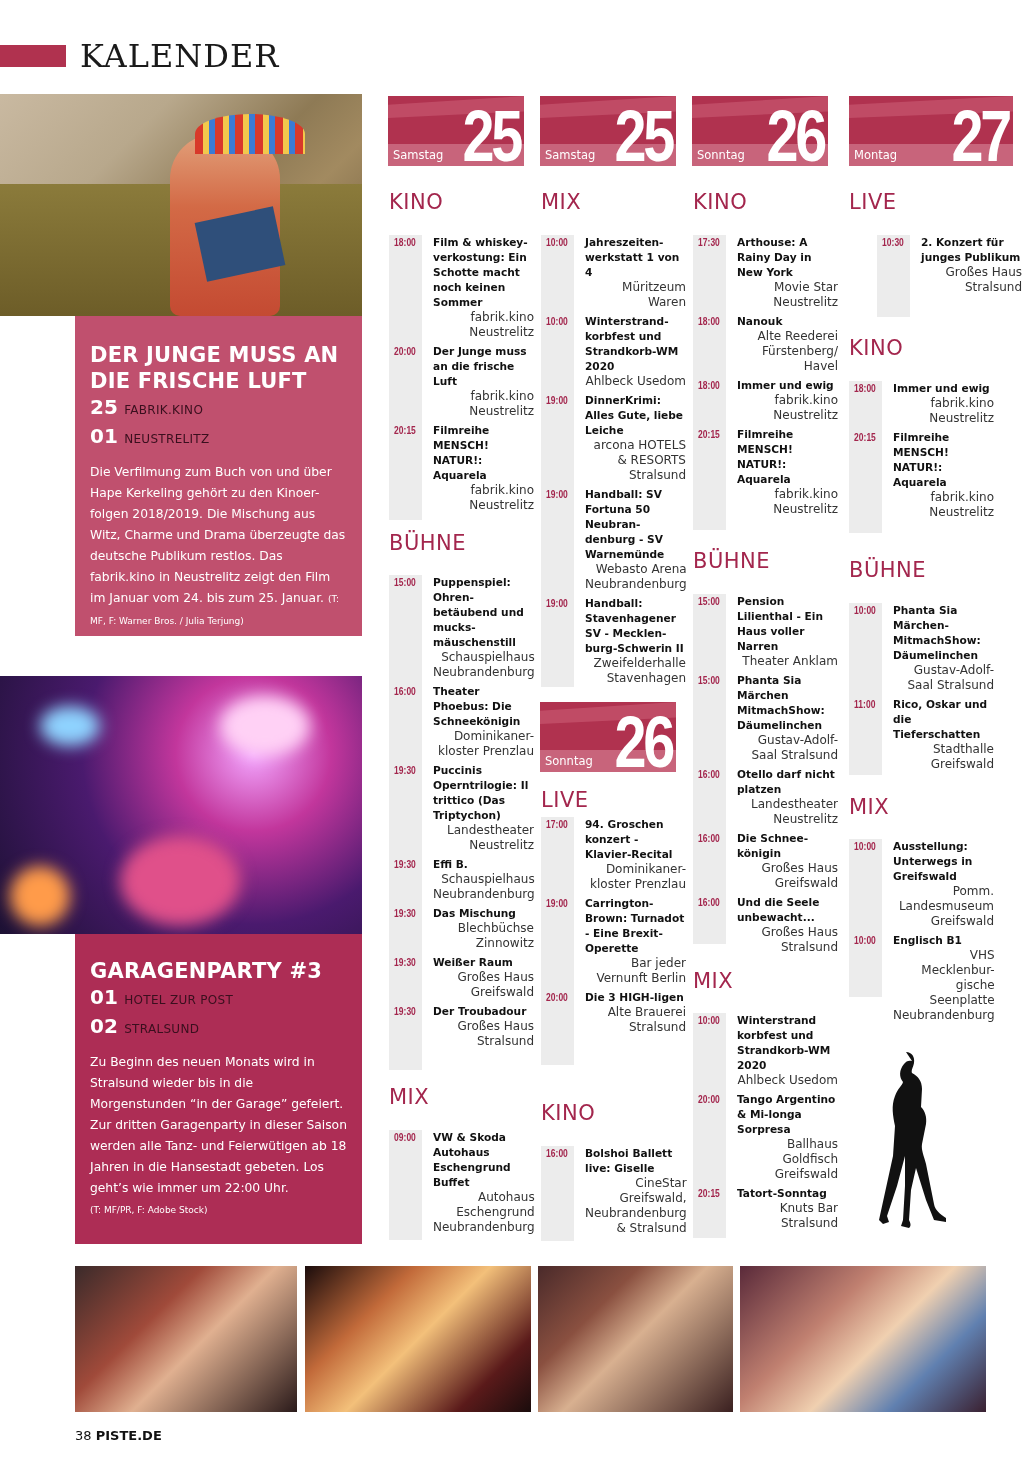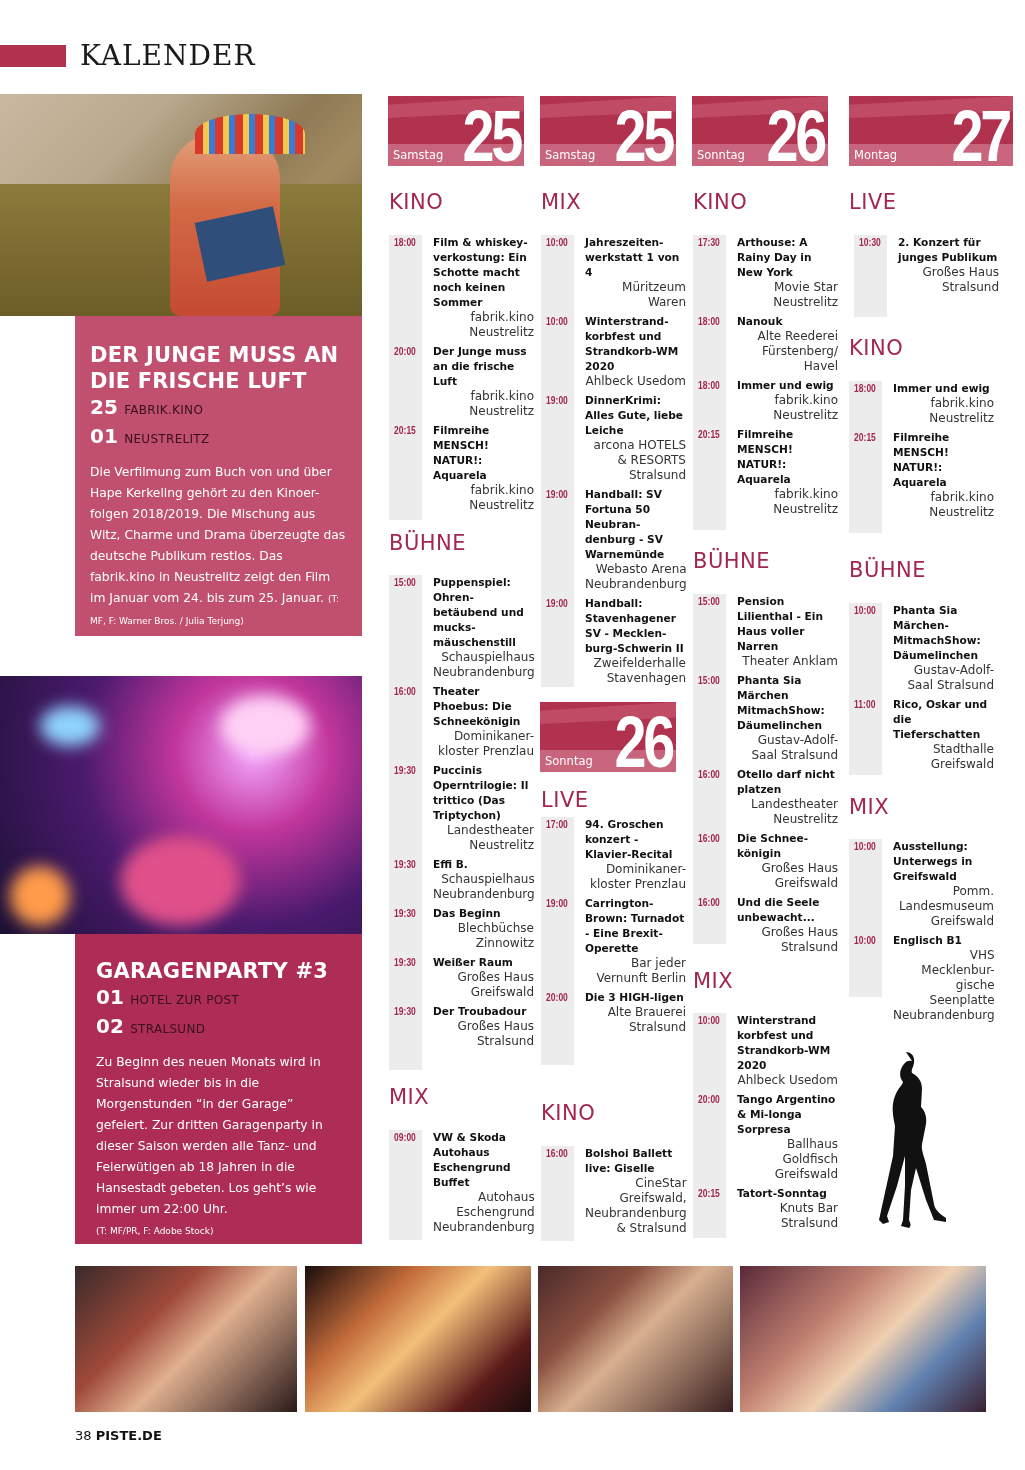--- a/index.html
+++ b/index.html
@@ -1,37 +1,37 @@
 <!DOCTYPE html>
 <html><head>
 <meta charset="utf-8">
 <style>
   * { box-sizing: border-box; margin: 0; padding: 0; }
   html, body { width: 1025px; height: 1470px; background: #ffffff; overflow: hidden; }
   body { position: relative; font-family: "DejaVu Sans", sans-serif; color: #1a1a1a; }
 
   .header-bar { position: absolute; left: 0; top: 45px; width: 66px; height: 22px; background: #b0324f; }
-  .header-title { position: absolute; left: 80px; top: 36px; font-family: "DejaVu Serif", serif; font-size: 28px; letter-spacing: 1px; color: #1a1a1a; line-height: 40px; }
+  .header-title { position: absolute; left: 80px; top: 36px; font-family: "DejaVu Serif", serif; font-size: 32px; letter-spacing: 1px; color: #1a1a1a; line-height: 40px; }
 
   
   .photo { position: absolute; overflow: hidden; }
   .photo-boy { left: 0; top: 94px; width: 362px; height: 222px;
     background: linear-gradient(135deg, #c9b9a1 0%, #b8a88c 30%, #8e7a55 55%, #a28a60 70%, #6c5a3a 100%); }
   .photo-boy .sofa { position:absolute; left:0; top:90px; width:362px; height:132px; background: linear-gradient(180deg,#8b7b3b,#6d5d28); }
   .photo-boy .kid { position:absolute; left:170px; top:40px; width:110px; height:182px; background: linear-gradient(180deg,#e2a07a 0%,#d36a46 40%,#c44a32 100%); border-radius: 45px 45px 10px 10px; }
   .photo-boy .book { position:absolute; left:200px; top:120px; width:80px; height:60px; background:#2f4f7a; transform: rotate(-12deg); }
   .photo-boy .headdress { position:absolute; left:195px; top:20px; width:110px; height:40px; background: repeating-linear-gradient(90deg,#d8392a 0 8px,#f2c94c 8px 14px,#3a7bd5 14px 20px); border-radius: 50% 50% 0 0; }
 
   .photo-party { left: 0; top: 676px; width: 362px; height: 258px;
     background: radial-gradient(circle at 70% 30%, #f3a6ff 0%, #c2369c 25%, #4a1a6e 55%, #1c1133 100%); }
   .photo-party .light { position:absolute; border-radius:50%; filter: blur(8px); }
 
   .feature-box { position: absolute; left: 75px; width: 287px; color: #fff; }
   .feature-box.kino { top: 316px; height: 320px; background: #c0506e; padding: 26px 15px 0 15px; }
-  .feature-box.party { top: 934px; height: 310px; background: #ad2d55; padding: 24px 15px 0 21px; }
+  .feature-box.party { top: 934px; height: 310px; background: #ad2d55; padding: 24px 15px 0 15px; }
   .feature-title { font-family: "DejaVu Sans", sans-serif; font-weight: bold; font-size: 21px; line-height: 26px; color: #fff; letter-spacing: 0.2px; }
   .feature-date { font-size: 20px; line-height: 26px; }
   .feature-date .num { font-weight: bold; color: #fff; }
   .feature-date .place { font-weight: normal; color: #3a0f1e; font-size: 12px; letter-spacing: 0.3px; }
   .feature-text { margin-top: 10px; font-size: 12.3px; line-height: 21px; color: #fff; }
   .feature-text .credit { font-size: 9px; }
 
   
   .day-head { position: absolute; height: 70px; top: 96px; background: #b0324f; overflow: hidden; }
   .day-head .band1 { position:absolute; left:0; top:0; width:100%; height:22px; background:#c8566f; clip-path: polygon(0 40%, 100% 0, 100% 70%, 0 100%); opacity:0.7; }
@@ -173,21 +173,21 @@
     <div class="event">
       <span class="time">19:30</span>
       <div class="body">
         <div class="title">Effi B.</div>
         <div class="venue">Schauspielhaus Neubrandenburg</div>
       </div>
     </div>
     <div class="event">
       <span class="time">19:30</span>
       <div class="body">
-        <div class="title">Das Beginn</div>
+        <div class="title">Das Mischung</div>
         <div class="venue">Blechbüchse Zinnowitz</div>
       </div>
     </div>
     <div class="event">
       <span class="time">19:30</span>
       <div class="body">
         <div class="title">Weißer Raum</div>
         <div class="venue">Großes Haus Greifswald</div>
       </div>
     </div>
@@ -383,21 +383,21 @@
     <div class="event">
       <span class="time">20:15</span>
       <div class="body">
         <div class="title">Tatort-Sonntag</div>
         <div class="venue">Knuts Bar Stralsund</div>
       </div>
     </div>
   </div>
 
 <div class="cat-title" style="left:849px;top:190px;">LIVE</div>
-<div class="events" style="left:854px;top:235px;height:82px;">
+<div class="events" style="left:877px;top:235px;height:82px;">
     <div class="strip"></div>
     <div class="event">
       <span class="time">10:30</span>
       <div class="body">
         <div class="title">2. Konzert für junges Publikum</div>
         <div class="venue">Großes Haus Stralsund</div>
       </div>
     </div>
   </div>
 

